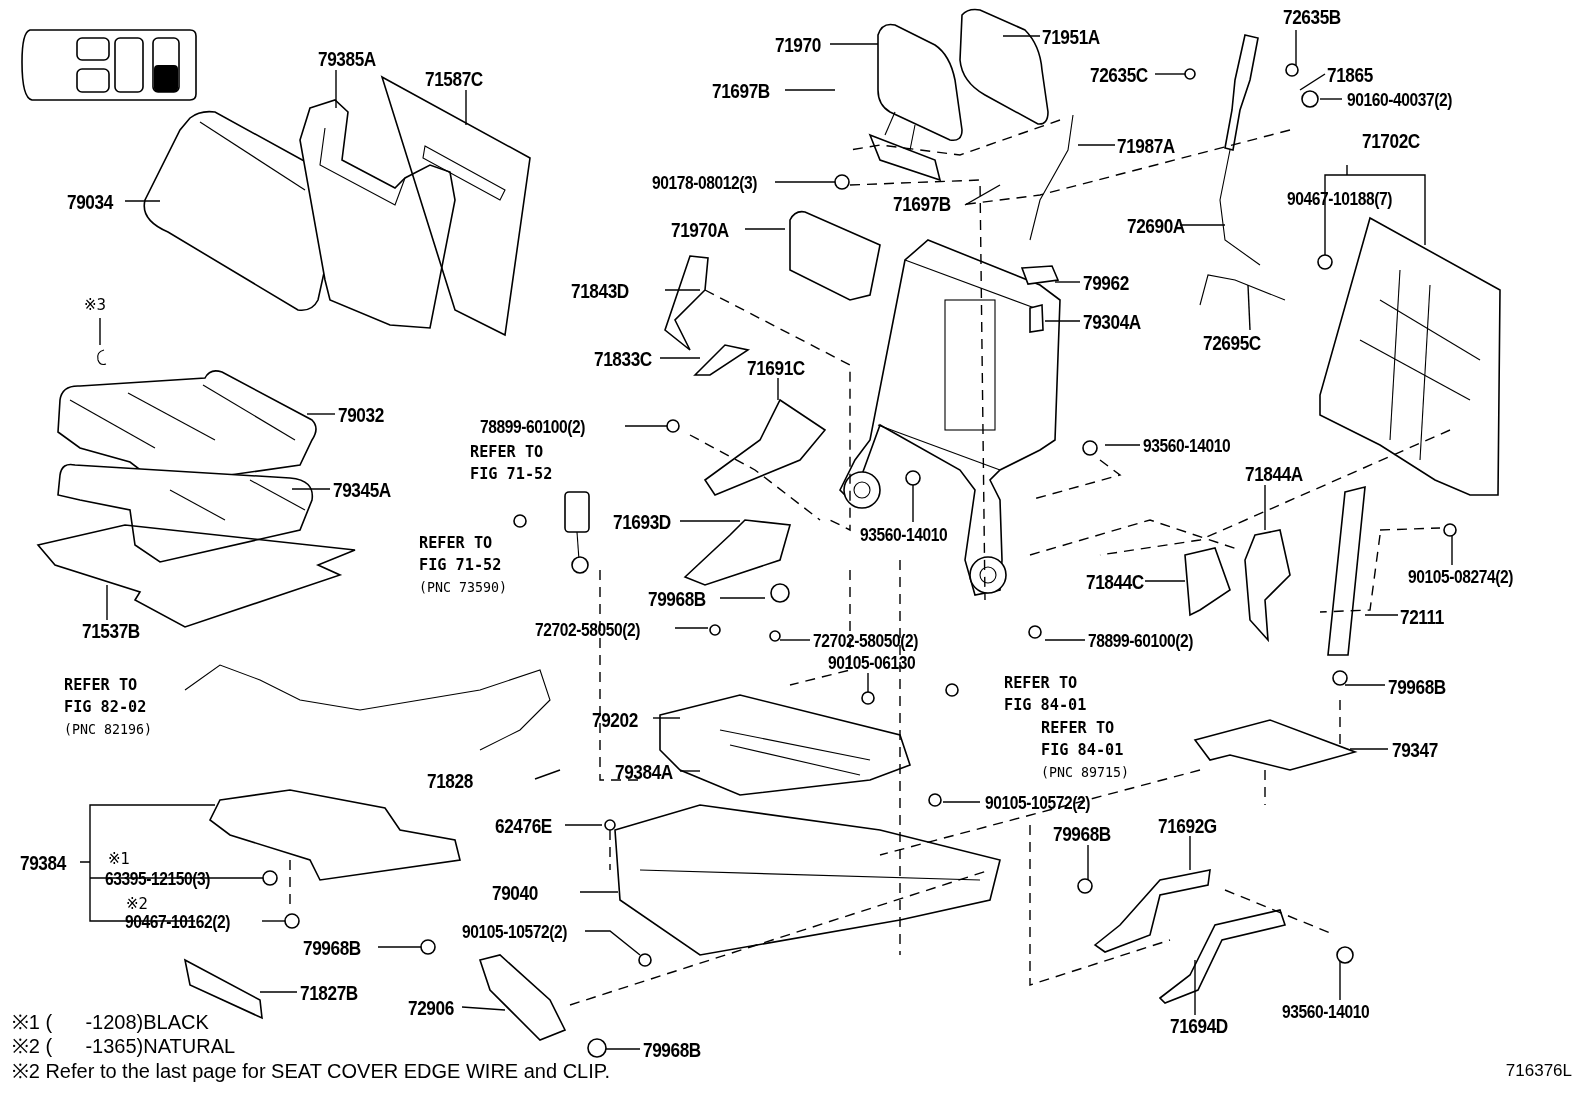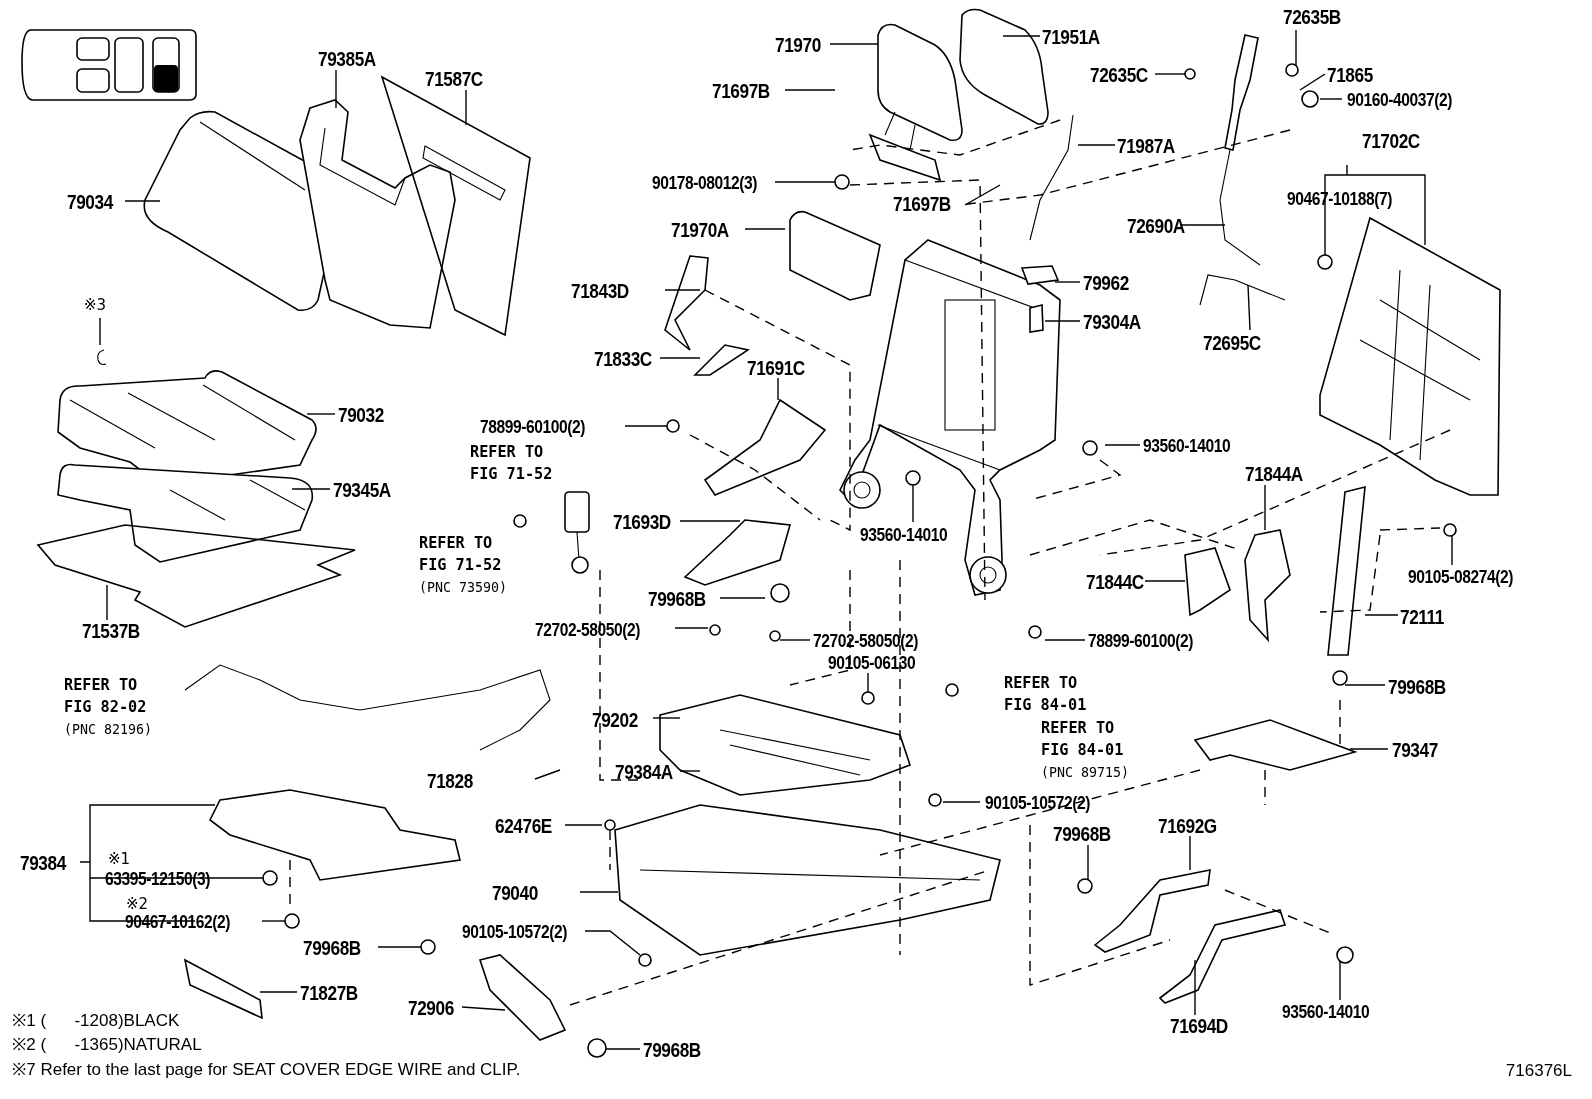--- a/index.html
+++ b/index.html
@@ -6,21 +6,21 @@
   body { width: 1592px; height: 1099px; position: relative; overflow: hidden;
          font-family: "DejaVu Sans Mono", monospace; color: #000; }
   #canvas { position: absolute; left: 0; top: 0; width: 1592px; height: 1099px; }
   .lbl { position: absolute; font-family: "Liberation Sans", sans-serif; font-weight: bold;
          font-size: 21px; letter-spacing: -0.5px; transform: scaleX(0.82); transform-origin: left top;
          white-space: nowrap; line-height: 1; cursor: pointer; }
   .lbl.sm { font-size: 19px; }
   .ref { position: absolute; font-family: "DejaVu Sans Mono", monospace; font-weight: bold;
          font-size: 16px; line-height: 22px; white-space: pre; transform: scaleX(0.95); transform-origin: left top; }
   .ref .pnc { font-weight: normal; font-size: 14px; }
-  .note { position: absolute; font-family: "Liberation Sans", sans-serif; font-size: 17px;
+  .note { position: absolute; font-family: "Liberation Sans", sans-serif; font-size: 20px;
           white-space: pre; line-height: 1; }
   .mark { position: absolute; font-family: "DejaVu Sans", sans-serif; font-size: 15px; white-space: nowrap; }
   .figid { position: absolute; right: 20px; bottom: 18px; font-family: "Liberation Sans", sans-serif; font-size: 17px; }
   svg .part { fill: #fff; stroke: #000; stroke-width: 1.6; }
   svg .thin { fill: none; stroke: #000; stroke-width: 1.1; }
   svg .lead { fill: none; stroke: #000; stroke-width: 1.4; }
   svg .dash { fill: none; stroke: #000; stroke-width: 1.4; stroke-dasharray: 10 7; }
 </style>
 </head>
 <body>
@@ -331,15 +331,15 @@
 <div class="ref" style="left:1041px;top:717px"><span>REFER TO</span>
 <span>FIG 84-01</span>
 <span class="pnc">(PNC 89715)</span></div>
 
 <div class="mark" style="left:84px;top:296px">※3</div>
 <div class="mark" style="left:108px;top:850px">※1</div>
 <div class="mark" style="left:126px;top:895px">※2</div>
 
 <div class="note" style="left:12px;top:1012px">※1 (      -1208)BLACK</div>
 <div class="note" style="left:12px;top:1036px">※2 (      -1365)NATURAL</div>
-<div class="note" style="left:12px;top:1061px">※7 Refer to the last page for SEAT COVER EDGE WIRE and CLIP.</div>
+<div class="note" style="left:12px;top:1061px">※2 Refer to the last page for SEAT COVER EDGE WIRE and CLIP.</div>
 
 <div class="figid">716376L</div>
 
 </body></html>

